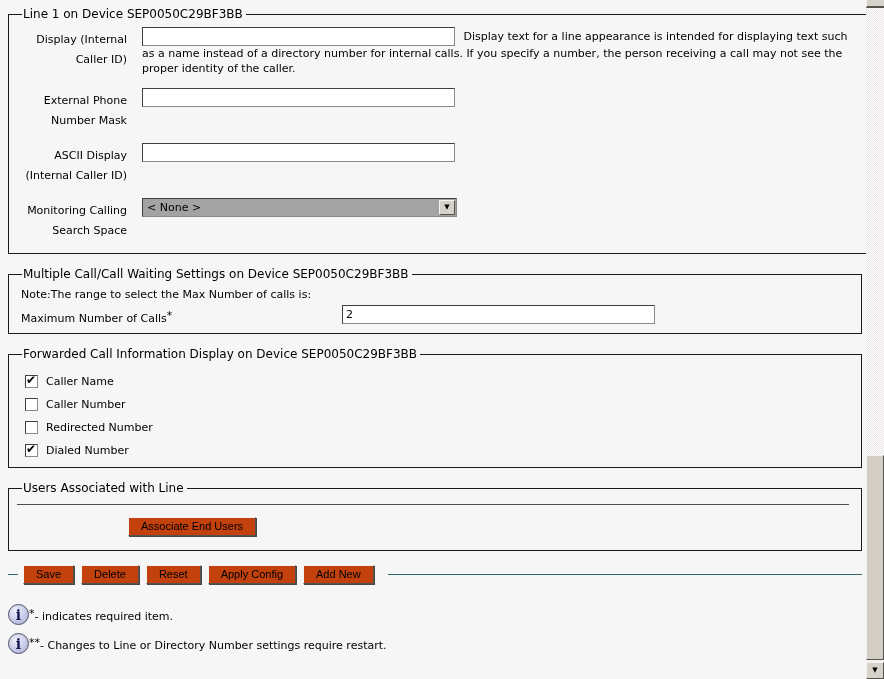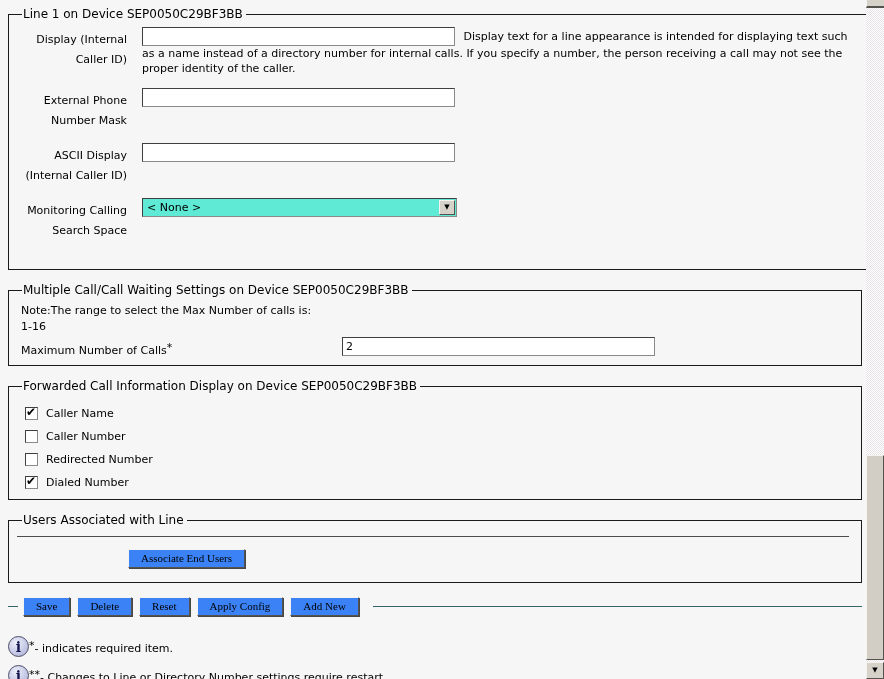--- a/index.html
+++ b/index.html
@@ -38,21 +38,21 @@
     font-size: 11px;
     padding: 1px 3px;
     vertical-align: middle;
   }
   .flow { line-height: 15px; }
   .flow .txt { display: inline-block; margin-right: 5px; }
 
   
   .sel {
     width: 315px; height: 19px;
-    background: #5eead4;
+    background: #a3a3a3;
     border: 1px solid;
     border-color: #3f3f3f #8a8a8a #8a8a8a #3f3f3f;
     display: flex; align-items: center;
   }
   .sel-text { flex: 1; padding-left: 4px; overflow: hidden; white-space: nowrap; }
   .sel-btn {
     width: 16px; height: 15px; margin: 1px;
     background: #d6d2ca;
     border: 1px solid;
     border-color: #f4f3ef #55534e #55534e #f4f3ef;
@@ -79,23 +79,23 @@
   }
   .cb .glyph { display: none; }
   .cb.on .glyph {
     display: block; position: absolute; top: -3px; left: 0px;
     font-size: 12px; color: #000;
   }
 
   
   .section-rule { border-top: 1px solid #4c4c4c; margin: 3px 4px 10px -4px; }
   .btn {
-    font-family: Liberation Serif, serif;
+    font-family: Liberation Sans, sans-serif;
     font-size: 11px; color: #000;
-    background: #3b82f6;
+    background: #c2410c;
     border: 1px solid;
     border-color: #f4f3ef #55534e #55534e #f4f3ef;
     box-shadow: 1px 1px 0 #474747;
     padding: 2px 12px 3px 12px;
     cursor: default;
   }
   .assoc-btn { margin: 2px 0 6px 107px; }
 
   
   .btnrow { display: flex; align-items: center; margin: 14px 0 20px 0; }
@@ -166,36 +166,35 @@
     <div class="row">
       <div class="lbl">External Phone Number Mask</div>
       <input type="text" class="txt" value="" style="">
     </div>
 
     <div class="row">
       <div class="lbl">ASCII Display (Internal Caller ID)</div>
       <input type="text" class="txt" value="" style="">
     </div>
 
-    <div class="row" style="margin-bottom:20px">
+    <div class="row" style="margin-bottom:4px">
       <div class="lbl">Monitoring Calling Search Space</div>
       <div class="sel">
         <span class="sel-text">&lt; None &gt;</span>
         <span class="sel-btn">
           <span class="arrow">▼</span>
         </span>
       </div>
     </div>
   </fieldset>
 
   <fieldset>
     <legend>Multiple Call/Call Waiting Settings on Device SEP0050C29BF3BB</legend>
 
     <div class="noteline">Note:The range to select the Max Number of calls is:</div>
-    <div class="noteline">1-16</div>
 
     <div class="row2" style="margin-top:2px">
       <div class="lbl2"><span>Maximum Number of Calls</span><span class="sup">*</span></div>
       <input type="text" class="txt" value="2" style="">
     </div>
 
   </fieldset>
 
   <fieldset>
     <legend>Forwarded Call Information Display on Device SEP0050C29BF3BB</legend>

